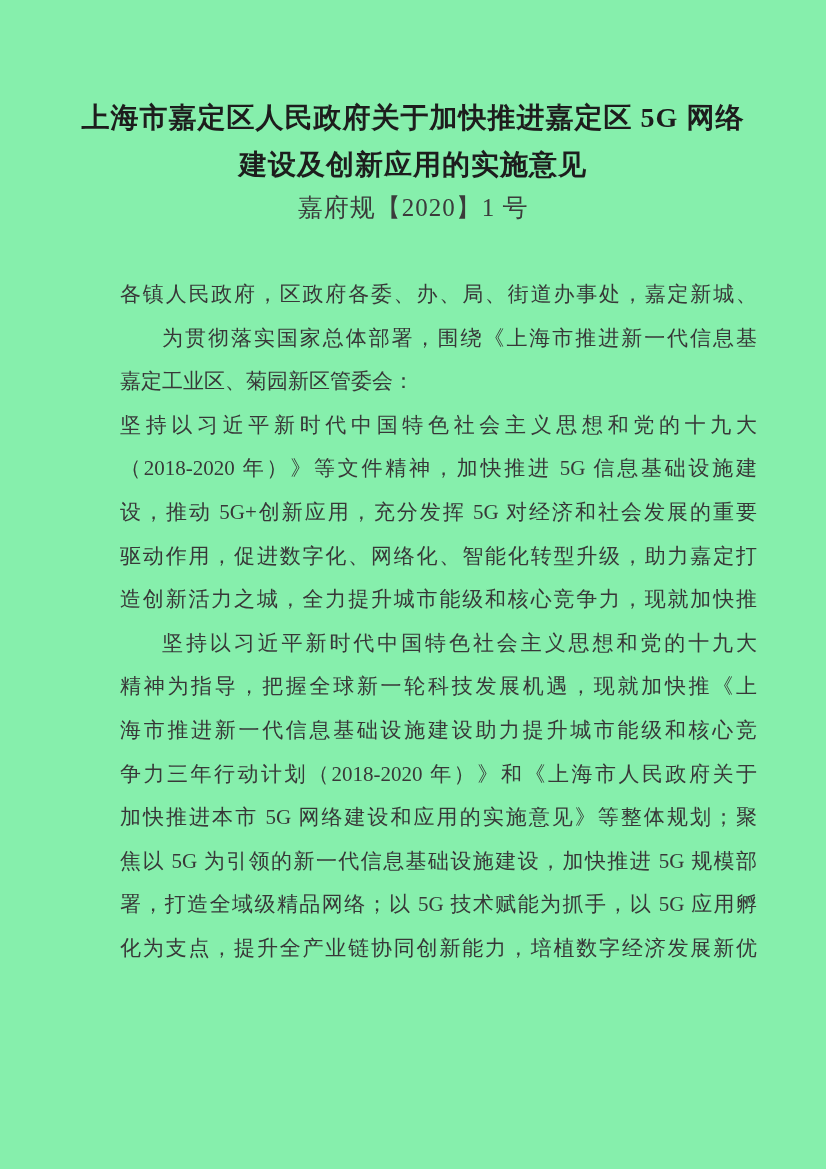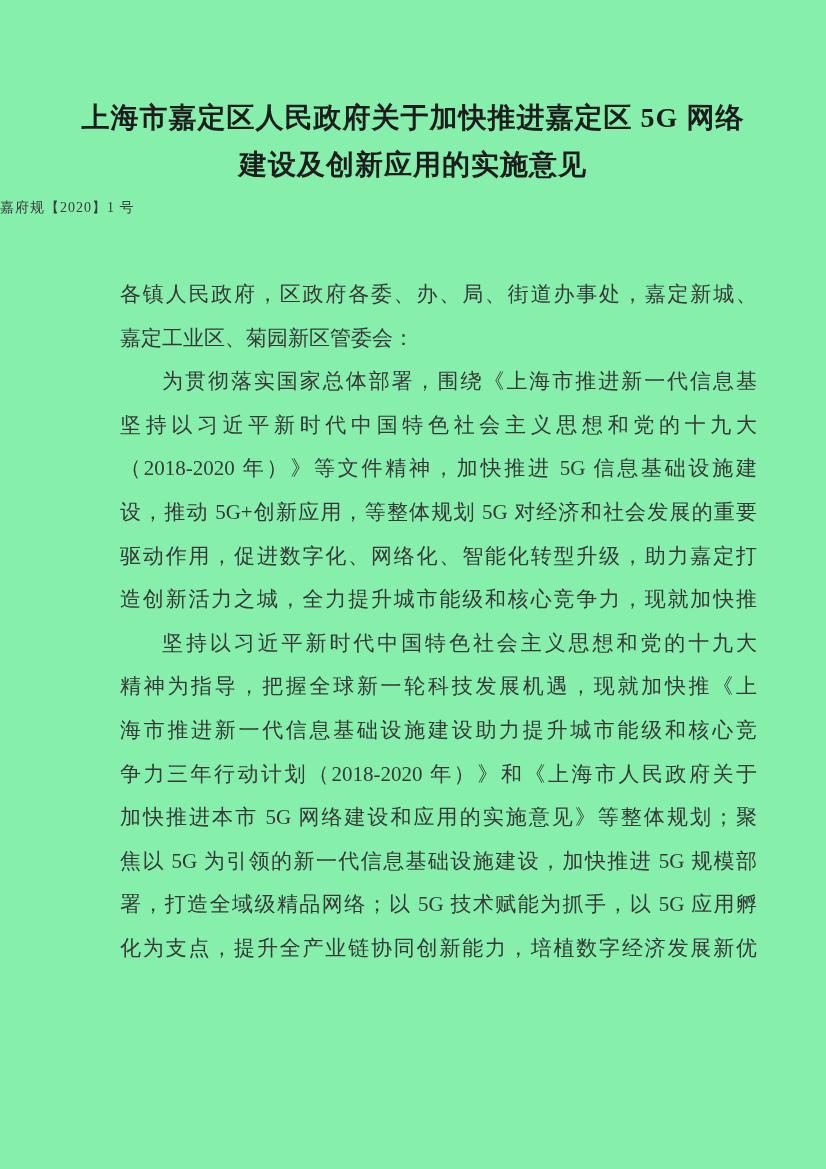--- a/index.html
+++ b/index.html
@@ -20,21 +20,22 @@
     margin: 94px 62px 0 62px;
     text-align: center;
     font-size: 28px;
     line-height: 47px;
     font-weight: bold;
     color: #1d1d1d;
     letter-spacing: 1px;
   }
   .docnum {
     margin-top: 5px;
-    font-size: 14px;
+    text-align: center;
+    font-size: 25px;
     line-height: 30px;
     color: #3b3b3b;
     letter-spacing: 1px;
   }
   .content {
     margin: 50px 69px 0 120px;
     font-size: 21px;
     line-height: 43.6px;
     color: #383838;
   }
@@ -62,25 +63,25 @@
 
   <div class="title">
     <div>上海市嘉定区人民政府关于加快推进嘉定区 5G 网络</div>
     <div>建设及创新应用的实施意见</div>
   </div>
 
   <div class="docnum">嘉府规【2020】1 号</div>
 
   <div class="content">
     <div class="ln">各镇人民政府，区政府各委、办、局、街道办事处，嘉定新城、</div>
+    <div class="ln ind">为贯彻落实国家总体部署，围绕《上海市推进新一代信息基</div>
     <div class="ln end">嘉定工业区、菊园新区管委会：</div>
-    <div class="ln ind">为贯彻落实国家总体部署，围绕《上海市推进新一代信息基</div>
     <div class="ln">坚持以习近平新时代中国特色社会主义思想和党的十九大</div>
     <div class="ln">（2018-2020 年）》等文件精神，加快推进 5G 信息基础设施建</div>
-    <div class="ln">设，推动 5G+创新应用，等整体规划 5G 对经济和社会发展的重要</div>
+    <div class="ln">设，推动 5G+创新应用，充分发挥 5G 对经济和社会发展的重要</div>
     <div class="ln">驱动作用，促进数字化、网络化、智能化转型升级，助力嘉定打</div>
     <div class="ln">造创新活力之城，全力提升城市能级和核心竞争力，现就加快推</div>
     <div class="ln ind">坚持以习近平新时代中国特色社会主义思想和党的十九大</div>
     <div class="ln">精神为指导，把握全球新一轮科技发展机遇，现就加快推《上</div>
     <div class="ln">海市推进新一代信息基础设施建设助力提升城市能级和核心竞</div>
     <div class="ln">争力三年行动计划（2018-2020 年）》和《上海市人民政府关于</div>
     <div class="ln">加快推进本市 5G 网络建设和应用的实施意见》等整体规划；聚</div>
     <div class="ln">焦以 5G 为引领的新一代信息基础设施建设，加快推进 5G 规模部</div>
     <div class="ln">署，打造全域级精品网络；以 5G 技术赋能为抓手，以 5G 应用孵</div>
     <div class="ln">化为支点，提升全产业链协同创新能力，培植数字经济发展新优</div>

